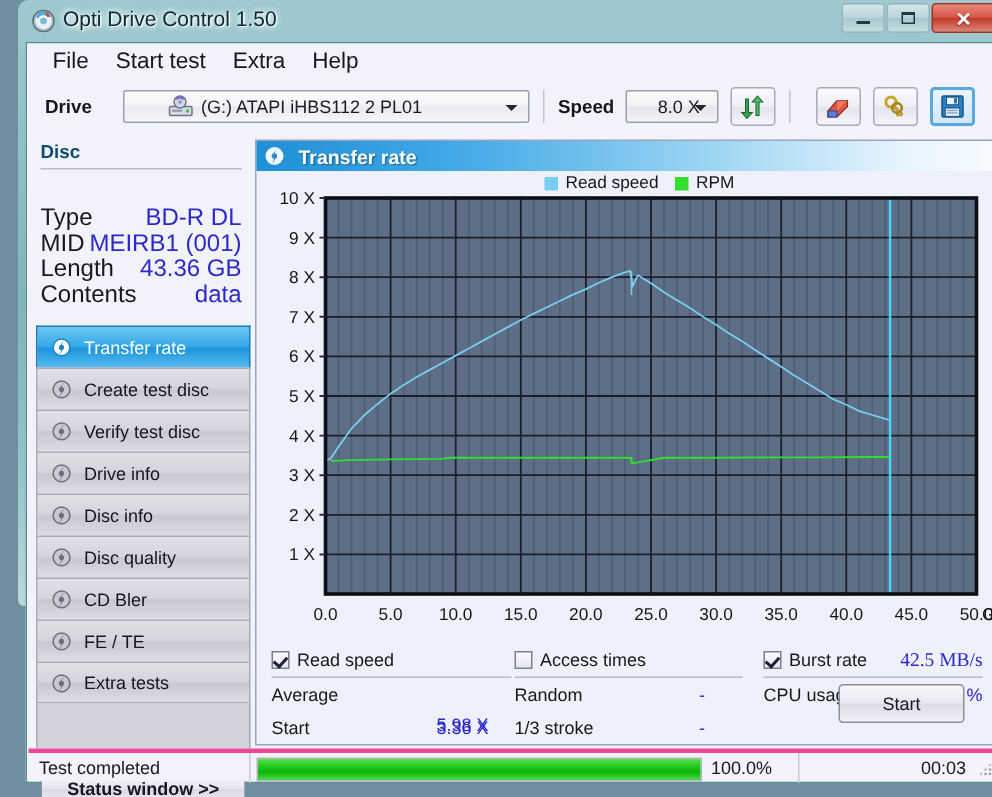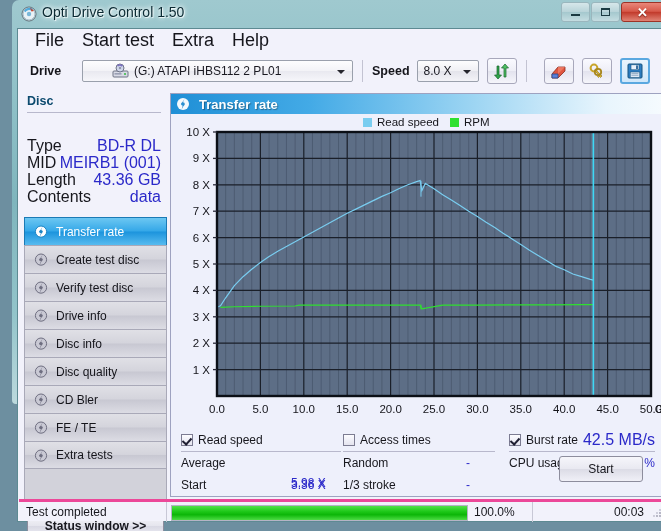--- a/index.html
+++ b/index.html
@@ -63,21 +63,21 @@
     border: 1px solid #5d8a92;
   }
 
   
   #menubar {
     position: absolute; left: 0; top: 0; width: 649px; height: 22px;
     background: #f2f2fb;
     display: flex; align-items: center; padding-left: 8px;
   }
   .menu-item {
-    font-size: 18px; color: #16161c; padding: 3px 9px; cursor: default;
+    font-size: 15px; color: #16161c; padding: 3px 9px; cursor: default;
   }
 
   
   #toolbar {
     position: absolute; left: 0; top: 22px; width: 649px; height: 40px;
     background: #f2f2fb;
     display: flex; align-items: center;
   }
   #lbl-drive {
     font-size: 12.5px; font-weight: bold; color: #15151b;
@@ -105,21 +105,21 @@
   }
   #lbl-speed {
     font-size: 12.5px; font-weight: bold; color: #15151b; margin-right: 7px;
   }
   #speed-combo {
     position: relative; width: 62px; height: 22px;
     background: linear-gradient(to bottom, #fdfdfe 0%, #f0f0f4 48%, #e4e4eb 52%, #f3f3f8 100%);
     border: 1px solid #9aa0ac; border-radius: 2px;
     display: flex; align-items: center; cursor: pointer;
   }
-  #speed-text { font-size: 12px; color: #1a1a22; margin-left: 6px; }
+  #speed-text { font-size: 12px; color: #1a1a22; margin-left: 21px; }
   .tb-btn {
     width: 30px; height: 26px;
     border: 1px solid #a8a8bb; border-radius: 3px;
     background: linear-gradient(to bottom, #fafaff 0%, #eeeef6 50%, #e3e3ee 51%, #f5f5fb 100%);
     display: flex; align-items: center; justify-content: center;
     cursor: pointer; margin-left: 8px;
   }
   #btn-save { border: 2px solid #5aa8e0; background: linear-gradient(to bottom,#e9f4fd,#cfe7fa); }
 
   
@@ -214,21 +214,21 @@
     background: linear-gradient(to bottom,#fcfcff,#e4e4ef);
     display: inline-block; margin-right: 5px; position: relative;
     cursor: pointer;
   }
   .res-cb.checked::after {
     content: ""; position: absolute; left: 2px; top: 1px;
     width: 4px; height: 7px; border: solid #1f1f33;
     border-width: 0 2px 2px 0; transform: rotate(42deg);
   }
   .res-head-label { font-size: 12px; color: #17171d; }
-  .res-head-val { position: absolute; color: #2b29c9; font-size: 16px; }
+  .res-head-val { position: absolute; color: #2b29c9; font-size: 13px; font-family: Liberation Serif, serif; }
   .res-rule { height: 1px; background: #b8b8cc; margin-top: 1px; }
   .res-row { position: relative; height: 22px; display: flex; align-items: center; }
   .res-row .rv { position: absolute; color: #2b29c9; }
   #btn-start {
     position: absolute; left: 388px; top: 26px; width: 84px; height: 26px;
     border: 1px solid #8d8d9d; border-radius: 3px;
     background: linear-gradient(to bottom, #f6f6fb 0%, #e9e9f1 48%, #dcdce6 52%, #f0f0f7 100%);
     font-size: 12px; color: #17171d;
     display: flex; align-items: center; justify-content: center; cursor: pointer;
   }

